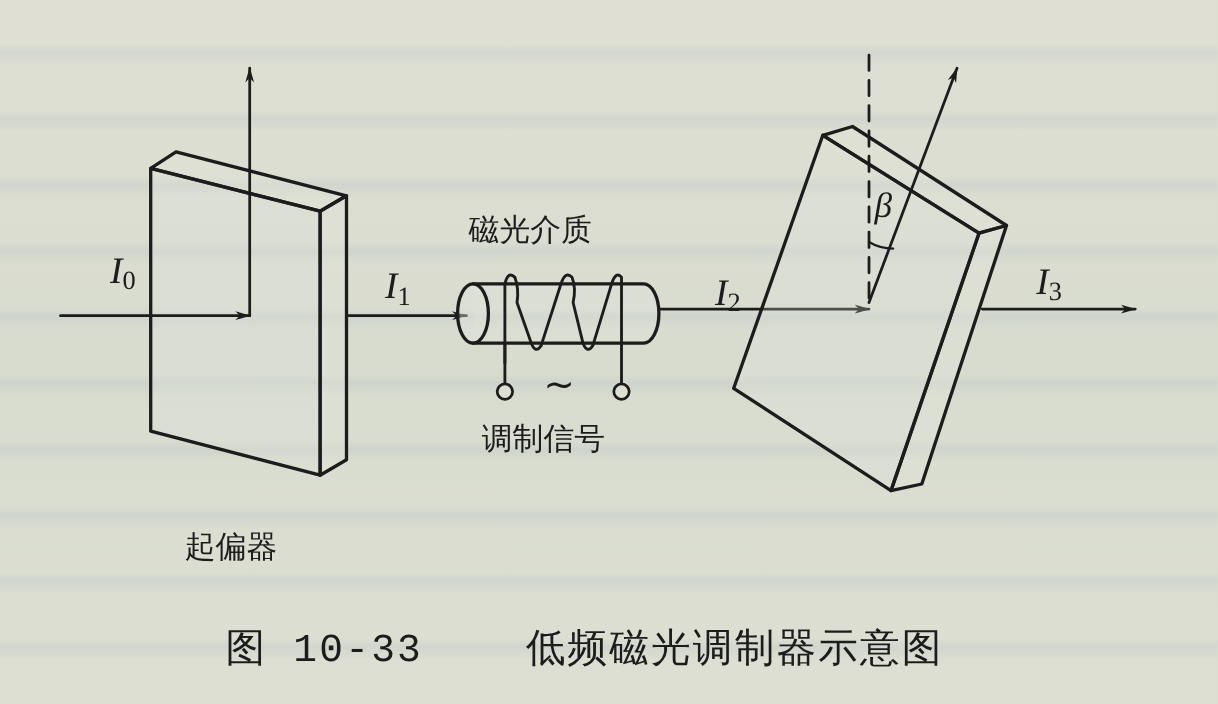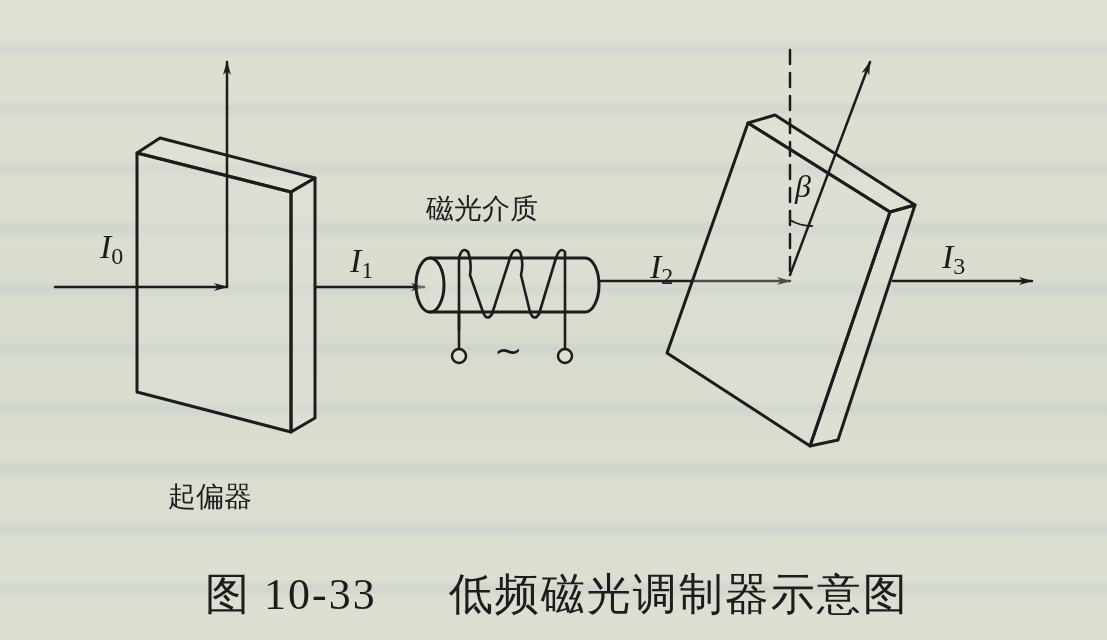--- a/index.html
+++ b/index.html
@@ -14,21 +14,21 @@
       repeating-linear-gradient(180deg, rgba(170,185,195,0.0) 0px, rgba(170,185,195,0.0) 40px, rgba(160,175,190,0.18) 48px, rgba(160,175,190,0.0) 60px),
       linear-gradient(180deg, #dfe0d3 0%, #d8dccf 50%, #dcdfd2 100%);
   }
   svg { position: absolute; left: 0; top: 0; }
   .lbl {
     position: absolute; color: #1c1c1c; white-space: nowrap;
   }
   .cjk { font-family: Liberation Sans, sans-serif; font-size: 28px; }
   .italic-label { font-family: "Liberation Serif", "DejaVu Serif", serif; font-style: italic; font-size: 34px; }
   .italic-label sub { font-style: normal; font-size: 24px; vertical-align: -6px; }
-  .caption { font-family: Liberation Serif, serif; font-size: 44px; letter-spacing: 2px; }
+  .caption { font-family: Liberation Mono, monospace; font-size: 36px; letter-spacing: 2px; }
 </style>
 </head>
 <body>
 
 <div class="page">
 
   <svg width="1107" height="640" viewBox="0 0 1107 640">
     <defs>
       <marker id="arr" markerWidth="14" markerHeight="10" refX="13" refY="5" orient="auto" markerUnits="userSpaceOnUse">
         <path d="M0,1 L14,5 L0,9 L4,5 Z" fill="#1c1c1c"></path>
@@ -84,20 +84,21 @@
 
   <div class="lbl italic-label" style="left:100px; top:228px;"><span>I</span><sub>0</sub></div>
   <div class="lbl italic-label" style="left:350px; top:242px;"><span>I</span><sub>1</sub></div>
   <div class="lbl italic-label" style="left:650px; top:228px;margin-top:20px;"><span>I</span><sub>2</sub></div>
   <div class="lbl italic-label" style="left:942px; top:238px;"><span>I</span><sub>3</sub></div>
 
   <div class="lbl italic-label" style="left:795px; top:168px; font-size:32px;">β</div>
 
   <div class="lbl cjk" style="left:426px; top:190px;">磁光介质</div>
   <div class="lbl" style="left:494px; top:330px; font-size:34px; font-family:'DejaVu Sans', sans-serif;">~</div>
+  <div class="lbl cjk" style="left:438px; top:380px;">调制信号</div>
   <div class="lbl cjk" style="left:168px; top:478px;">起偏器</div>
 
   <div class="lbl caption" style="left:205px; top:565px;">
     <span>图 10-33</span>
     <span style="display:inline-block; width:46px;"></span>
     <span>低频磁光调制器示意图</span>
   </div>
 </div>
 
 </body></html>

